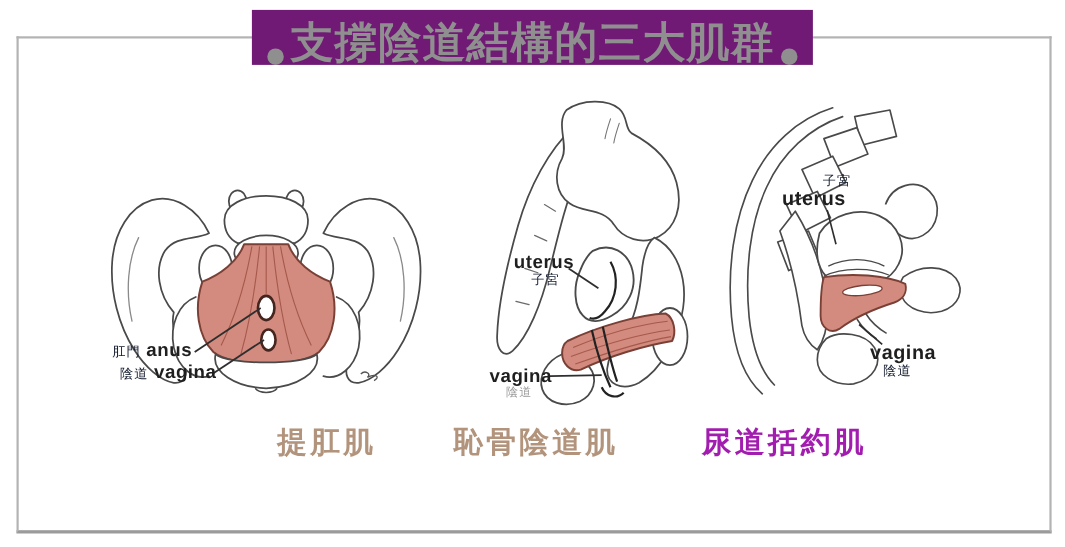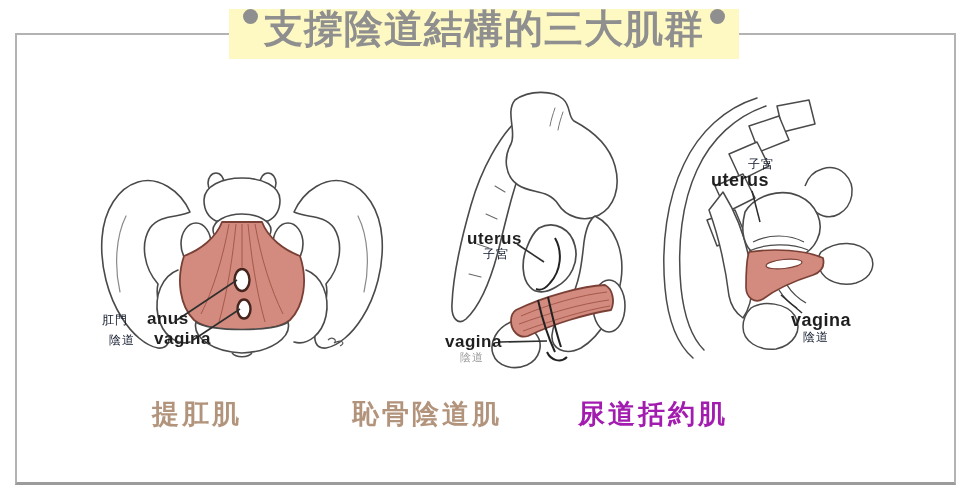--- a/index.html
+++ b/index.html
@@ -6,39 +6,39 @@
   body{
     width:968px;height:497px;position:relative;background:#ffffff;
     font-family:"Liberation Sans","DejaVu Sans",sans-serif;overflow:hidden;
   }
   .frame{
     position:absolute;left:15px;top:33px;width:937px;height:447px;
     border:2px solid #b3b3b3;border-bottom:3px solid #9b9b9b;background:#ffffff;
   }
   .title-wrap{
     position:absolute;left:50%;top:9px;transform:translateX(-50%);
-    display:flex;align-items:flex-start;gap:6px;background:#fef9c3;
+    display:flex;align-items:flex-end;gap:6px;background:#701a75;
     padding:0 14px;height:50px;white-space:nowrap;z-index:5;
   }
   .title-dot{width:15px;height:15px;border-radius:50%;background:#8f8f8f;flex:0 0 auto;}
   .main-title{
     font-size:39px;font-weight:bold;color:#8f8f8f;letter-spacing:1px;line-height:1;
   }
   .diagram{position:absolute;}
   .diagram svg{position:absolute;left:0;top:0;}
   .dlabel{position:absolute;white-space:nowrap;line-height:1;z-index:3;}
   .lab-zh{font-size:12px;color:#0f172a;letter-spacing:1px;}
   .lab-zh-sm{font-size:11px;color:#9a9a9a;letter-spacing:1px;}
   .lab-en{font-size:17px;font-weight:bold;color:#1f1f1f;letter-spacing:0.5px;}
   .lab-en-lg{font-size:18px;font-weight:bold;color:#1f1f1f;letter-spacing:0.5px;}
-  .lab-row{display:flex;align-items:baseline;gap:19px;}
+  .lab-row{display:flex;align-items:baseline;gap:5px;}
   .caption{
-    position:absolute;text-align:left;
+    position:absolute;text-align:right;
     font-family:"Liberation Serif","DejaVu Serif",serif;
-    font-weight:700;font-size:27px;letter-spacing:3px;color:#b2937b;margin-top:12px;
+    font-weight:700;font-size:27px;letter-spacing:3px;color:#b2937b;
   }
   .cap-1{left:152px;top:384px;width:190px;}
   .cap-2{left:352px;top:384px;width:210px;}
   .cap-3{left:578px;top:384px;width:210px;}
 </style>
 </head>
 <body>
 
 <div class="frame"></div>
 

